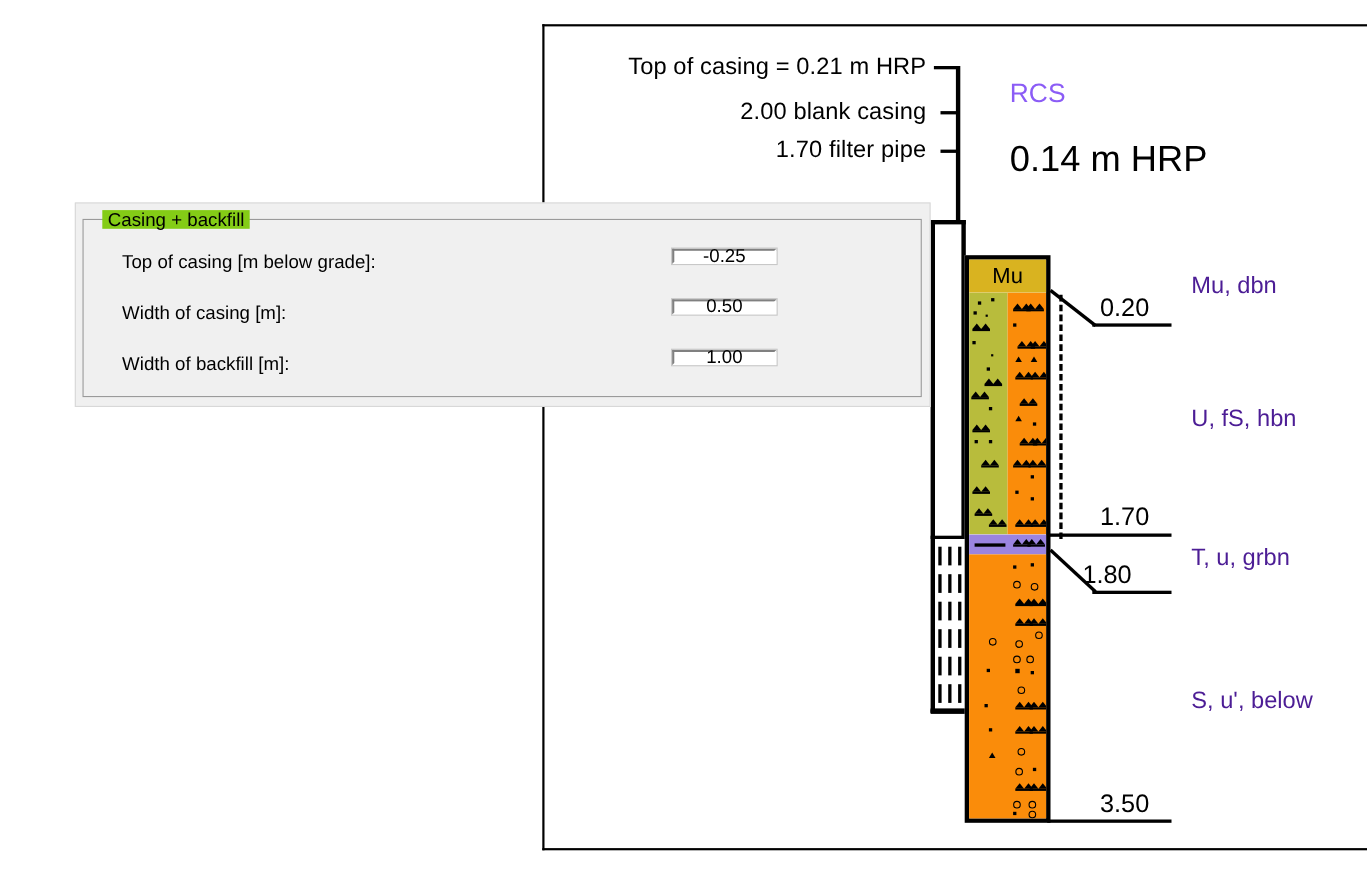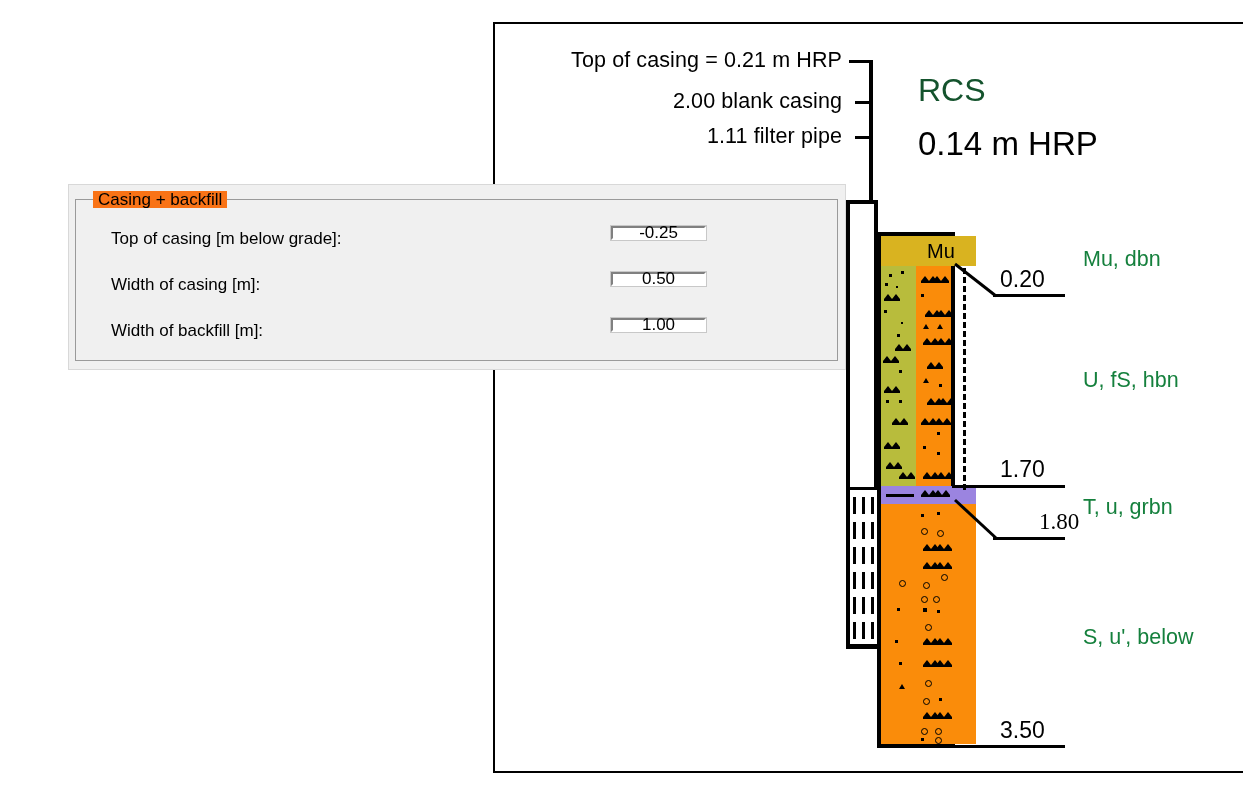--- a/index.html
+++ b/index.html
@@ -22,41 +22,41 @@
     position:absolute;text-align:right;
     font-size:21.5px;color:#000;white-space:nowrap;
     letter-spacing:0.1px;
   }
 
   
   #annot-bracket-v{left:869px;top:60px;width:4px;height:142px;background:#000;}
   .tick{position:absolute;height:3px;background:#000;}
 
   
-  #rcs-title{left:918px;top:72px;font-size:32px;color:#14532d;}
+  #rcs-title{left:918px;top:72px;font-size:24px;color:#8b5cf6;}
   #rcs-sub{left:918px;top:125px;font-size:33px;color:#000;}
 
   
   #casing-outer{
     left:846px;top:200px;width:32px;height:448px;
     border:4px solid #000;border-right:none;box-sizing:border-box;background:#fff;
   }
   #casing-right-top{left:874px;top:200px;width:4px;height:290px;background:#000;}
   #casing-sep{left:846px;top:487px;width:32px;height:3px;background:#000;}
   #casing-bottom{left:846px;top:645px;width:32px;height:4px;background:#000;}
 
   
   .hatch{position:absolute;width:3px;background:#000;}
 
   
   #litho{
     left:877px;top:232px;width:78px;height:516px;
     box-sizing:border-box;border:4px solid #000;background:#fff;
   }
-  .layer{position:absolute;left:0;width:70px;overflow:hidden;padding-left:25px;}
+  .layer{position:absolute;left:0;width:70px;overflow:hidden;}
 
   #layer-mu{top:0;height:30px;background:#D9B320;
     display:flex;align-items:center;justify-content:center;}
   #layer-mu span{font-size:20px;color:#000;line-height:1;}
 
   #layer-u{top:30px;height:220px;}
   #layer-u .half-l{position:absolute;left:0;top:0;width:35px;height:100%;background:#B8BC3C;}
   #layer-u .half-r{position:absolute;left:35px;top:0;width:35px;height:100%;background:#FA8C0A;}
 
   #layer-t{top:250px;height:18px;background:#9B84E0;}
@@ -85,34 +85,34 @@
   .depth-val{position:absolute;font-size:23px;color:#000;}
   .leader{position:absolute;}
 
   
   #backfill-dash{
     left:963px;top:268px;width:0;height:222px;
     border-left:3px dashed #000;
   }
 
   
-  .soil-desc{position:absolute;font-size:21.5px;color:#15803d;white-space:nowrap;}
+  .soil-desc{position:absolute;font-size:21.5px;color:#4c1d95;white-space:nowrap;}
 
   
   #dialog{
     left:68px;top:184px;width:778px;height:186px;
     background:#F0F0F0;box-sizing:border-box;
     border:1px solid #D8D8D8;
   }
   #groupbox{
     position:absolute;left:6px;top:14px;right:7px;bottom:8px;
     border:1px solid #9a9a9a;box-sizing:border-box;
   }
   #groupbox-title{
-    position:absolute;left:24px;top:6px;background:#f97316;
+    position:absolute;left:24px;top:6px;background:#84cc16;
     padding:0 5px;font-size:17px;color:#000;line-height:1;
   }
   .field-row{position:absolute;left:0;width:100%;height:38px;text-align:center;}
   .field-label{position:absolute;left:42px;top:0;font-size:17px;color:#000;line-height:20px;}
   .field-input{
     position:absolute;left:542px;top:-3px;width:95px;height:14px;
     background:#fff;box-sizing:border-box;
     border-top:2px solid #808080;border-left:2px solid #808080;
     border-right:2px solid #ffffff;border-bottom:2px solid #ffffff;
     outline:1px solid #c8c8c8;
@@ -125,21 +125,21 @@
 
 <div class="abs" id="diagram-panel"></div>
 
 <div class="abs" id="annot-bracket-v"></div>
 <div class="tick" style="left:849px;top:60px;width:22px;"></div>
 <div class="tick" style="left:855px;top:101px;width:16px;"></div>
 <div class="tick" style="left:855px;top:136px;width:16px;"></div>
 
 <div class="annot" style="left:460px;top:48px;width:382px;">Top of casing = 0.21 m HRP</div>
 <div class="annot" style="left:460px;top:89px;width:382px;">2.00 blank casing</div>
-<div class="annot" style="left:460px;top:124px;width:382px;">1.11 filter pipe</div>
+<div class="annot" style="left:460px;top:124px;width:382px;">1.70 filter pipe</div>
 
 <div class="abs" id="rcs-title">RCS</div>
 <div class="abs" id="rcs-sub">0.14 m HRP</div>
 
 <div class="abs" id="casing-outer"></div>
 <div class="abs" id="casing-right-top"></div>
 <div class="abs" id="casing-sep"></div>
 <div class="abs" id="casing-bottom"></div>
 
 <div class="hatch" style="left:853px;top:497px;height:17px;"></div>
@@ -363,21 +363,21 @@
 <div class="depth-rule" style="left:993px;top:294px;width:72px;"></div>
 <div class="depth-val" style="left:1000px;top:266px;">0.20</div>
 
 <div class="depth-rule" style="left:952px;top:485px;width:113px;"></div>
 <div class="depth-val" style="left:1000px;top:456px;">1.70</div>
 
 <svg class="leader" style="left:950px;top:498px;width:60px;height:46px;">
   <line x1="5" y1="2" x2="46" y2="40" stroke="#000" stroke-width="3"></line>
 </svg>
 <div class="depth-rule" style="left:993px;top:537px;width:72px;"></div>
-<div class="depth-val" style="left:1039px;top:509px;font-family:Liberation Serif, serif;">1.80</div>
+<div class="depth-val" style="left:984px;top:509px;">1.80</div>
 
 <div class="depth-rule" style="left:952px;top:745px;width:113px;"></div>
 <div class="depth-val" style="left:1000px;top:717px;">3.50</div>
 
 <div class="soil-desc" style="left:1083px;top:247px;">Mu, dbn</div>
 <div class="soil-desc" style="left:1083px;top:368px;">U, fS, hbn</div>
 <div class="soil-desc" style="left:1083px;top:495px;">T, u, grbn</div>
 <div class="soil-desc" style="left:1083px;top:625px;">S, u', below</div>
 
 <div class="abs" id="dialog">

